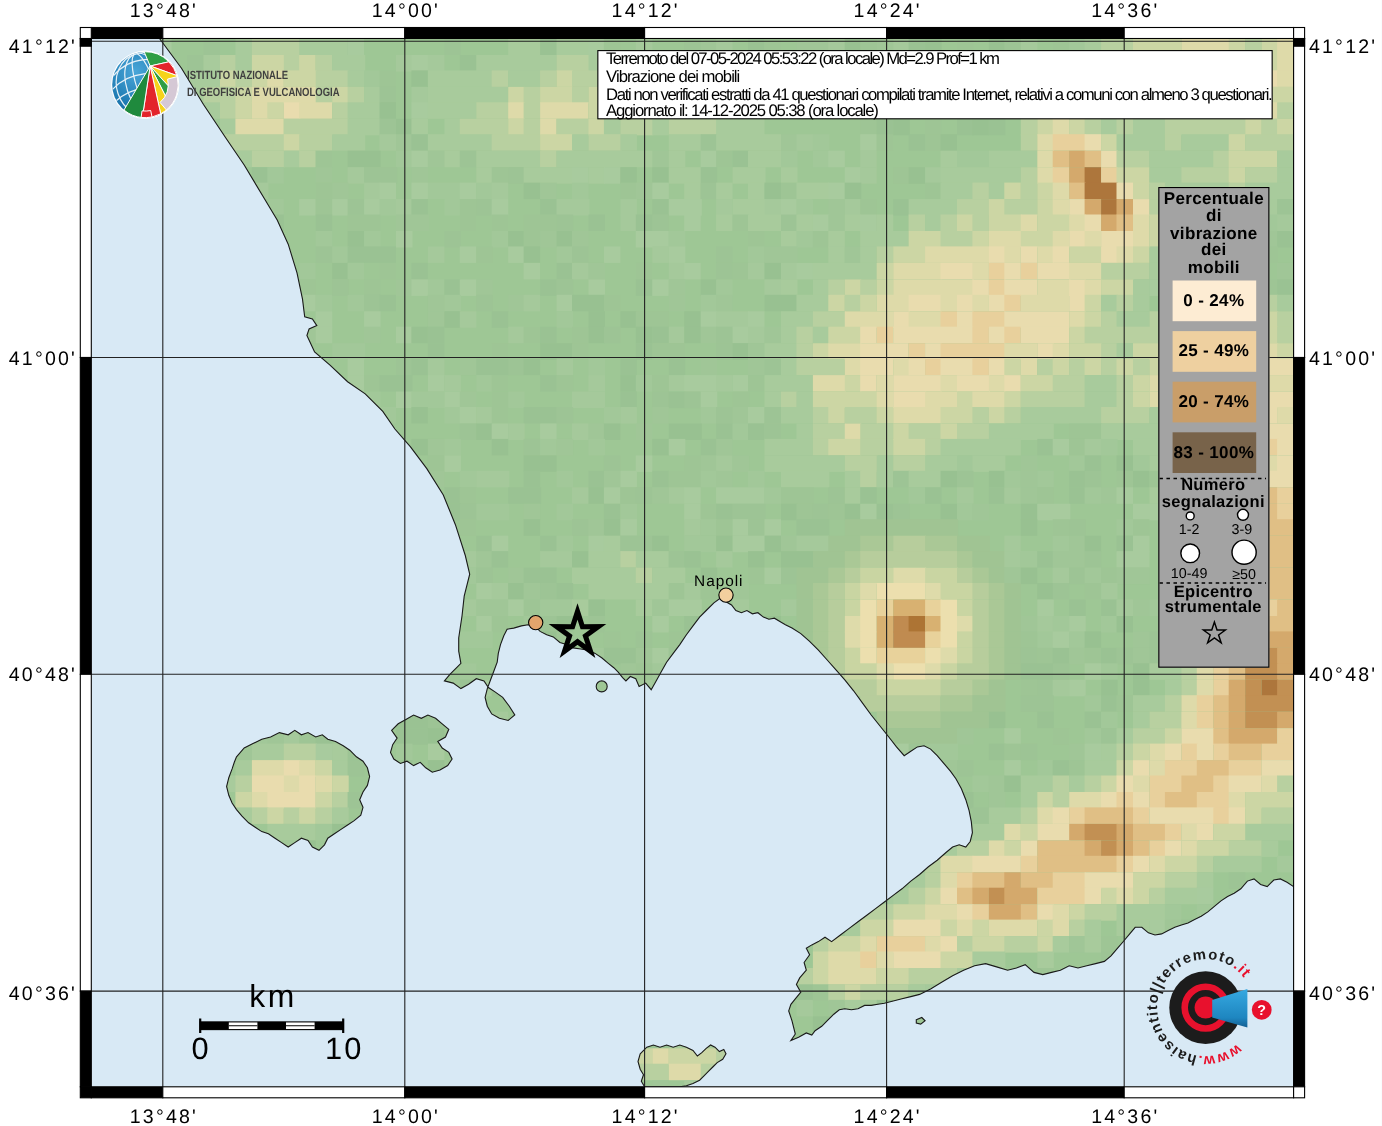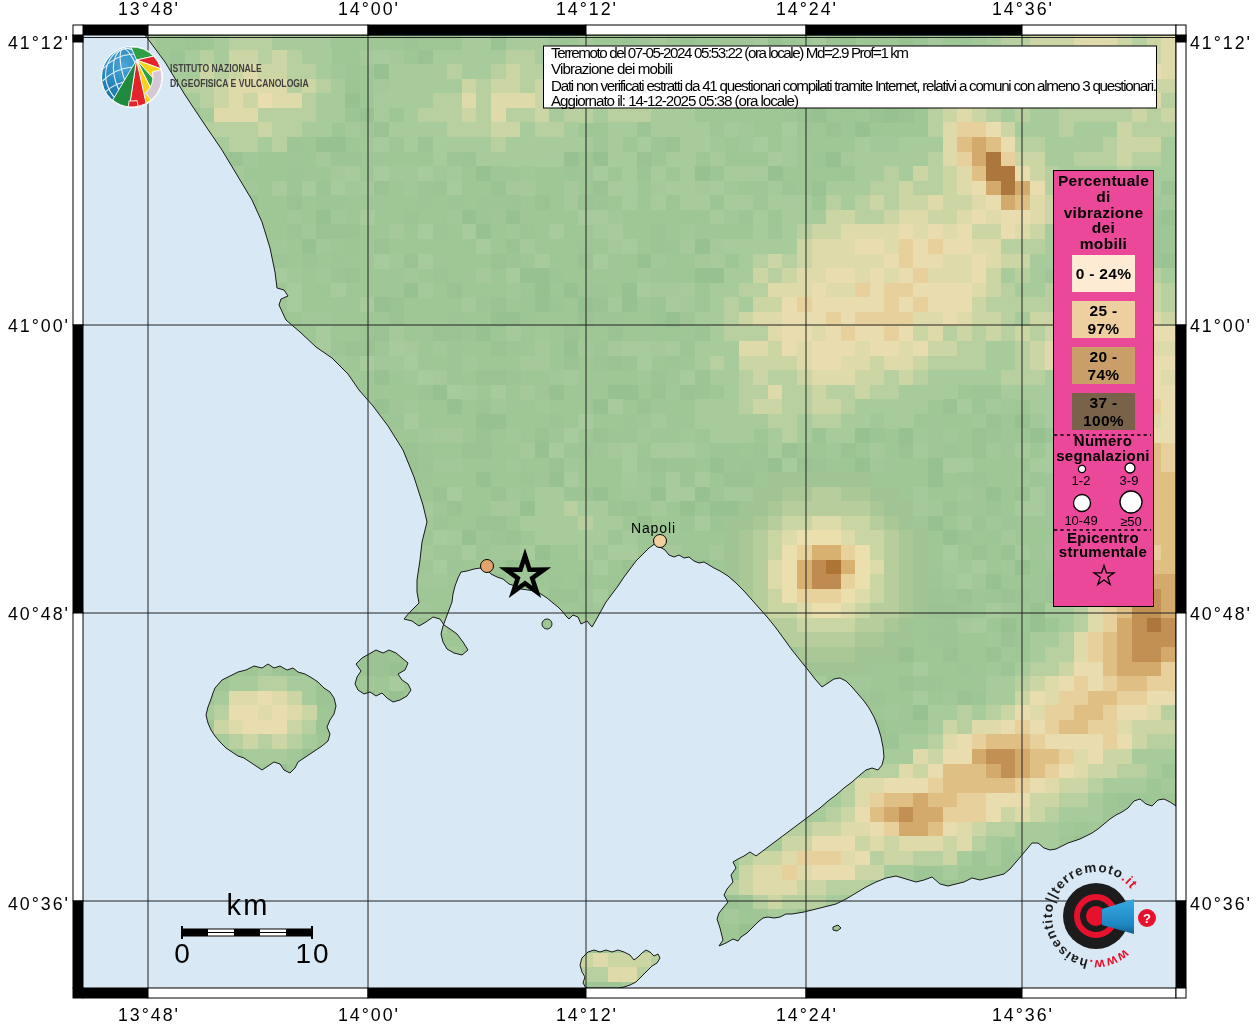--- a/index.html
+++ b/index.html
@@ -1,19 +1,19 @@
 <!DOCTYPE html>
 <html><head><meta charset="utf-8"><style>
 html,body{margin:0;padding:0;background:#fff;width:1256px;height:1024px;overflow:hidden}
 *{font-family:"Liberation Sans",sans-serif}
 #wrap{position:relative;width:1256px;height:1024px}
 .abs{position:absolute}
-#legend{left:1053px;top:170px;width:97px;letter-spacing:0.3px;background:#ec4899;border:1.5px solid #000;
+#legend{left:1053px;top:170px;width:97px;letter-spacing:0.3px;background:#a3a3a3;border:1.5px solid #000;
  text-align:center;font-size:15.5px;font-weight:bold;color:#000;padding:0 1px}
-#legend .sw{width:63px;height:37px;margin:9px auto 0;display:flex;align-items:center;justify-content:center;font-size:15.5px}
+#legend .sw{width:76px;height:37px;margin:9px auto 0;display:flex;align-items:center;justify-content:center;font-size:15.5px}
 </style></head><body>
 <div id="wrap">
 <svg class="abs" style="left:0;top:0" width="1256" height="1024" viewBox="0 0 1256 1024">
 <defs>
 <clipPath id="landclip">
 <path d="M145,35 165,62 185,95 205,125 222,150 240,180 252,200 262,222 270,248 275,272 277,288 284,290 288,296 281,299 279,305 286,320 300,332 316,347 332,358 348,374 359,390 373,406 388,426 403,450 414,477 423,505 427,522 422,542 420,560 417,580 417,592 419,603 409,613 404,619 412,621 419,626 426,622 433,617 440,619 444,625 450,629 457,634 463,642 468,650 462,655 454,653 447,649 443,642 441,634 443,626 446,618 449,610 452,602 453,594 455,586 458,578 461,572 467,571 474,569 480,568 486,569 491,574 497,577 503,579 509,584 515,586 521,589 528,590 535,591 541,594 547,598 553,603 558,607 562,611 566,616 569,619 573,615 578,617 581,624 587,621 592,627 596,620 601,611 606,602 612,594 618,586 624,577 630,569 636,561 642,555 649,548 656,543 660,547 665,550 669,555 674,557 679,555 684,558 689,557 694,561 699,563 704,562 709,565 714,568 720,571 728,576 736,583 744,591 752,600 760,609 768,618 776,628 784,639 792,650 800,660 808,670 815,679 822,687 828,683 834,679 840,678 846,681 852,687 858,694 864,701 869,708 874,717 878,727 881,737 883,747 884,757 882,765 878,770 872,768 866,770 860,775 852,782 844,788 836,795 828,801 820,808 812,814 804,820 796,826 788,832 780,838 772,844 764,850 756,856 750,852 744,856 738,859 733,862 736,868 731,875 733,882 727,889 724,895 728,902 723,908 719,913 717,919 720,928 723,940 719,946 726,943 733,939 738,941 741,937 747,933 753,927 758,922 763,918 768,917 774,918 780,917 786,914 792,914 798,913 804,912 812,910 820,908 828,906 836,904 846,899 856,893 866,887 876,882 886,878 896,876 906,879 916,882 924,880 932,877 940,884 948,886 956,884 964,882 972,878 980,880 988,878 996,876 1004,874 1010,869 1016,862 1022,855 1027,849 1032,843 1038,843 1044,848 1050,850 1056,849 1062,846 1068,843 1074,841 1080,839 1086,836 1092,833 1098,829 1104,824 1110,819 1116,815 1122,812 1128,808 1134,801 1140,799 1146,804 1152,806 1158,800 1164,799 1170,802 1176,806 1176,35Z"></path>
           <path d="M215,688 222,680 230,676 238,672 246,670 254,666 262,668 268,664 274,668 280,666 287,670 293,668 298,672 305,674 312,678 318,682 324,688 330,692 334,698 336,706 334,714 330,720 327,727 330,734 328,741 322,746 316,750 310,754 304,758 298,762 295,768 290,773 284,770 280,764 274,762 268,766 262,770 256,766 250,762 244,758 238,756 232,752 226,748 220,742 215,736 211,730 208,723 206,715 208,707 211,699 213,693Z"></path>
           <path d="M356,664 362,658 369,654 376,650 383,653 389,650 396,653 402,658 408,663 405,670 398,674 402,680 408,684 411,690 407,696 400,700 393,702 387,698 382,693 376,696 370,692 364,694 358,690 355,684 357,677 361,671Z"></path>
           <path d="M582,958 588,952 594,950 600,952 606,950 612,952 618,950 624,952 630,955 634,960 638,957 642,953 646,950 650,952 654,956 658,954 660,958 657,963 652,966 648,970 644,974 640,978 636,982 630,985 624,987 618,988 586,988 583,983 585,977 582,972 580,965Z"></path>
 </clipPath>
@@ -1923,23 +1923,23 @@
 <path id="circt" d="M 1126.2,947.3 A 43.5,43.5 0 1 1 1065.8,884.7 A 43.5,43.5 0 1 1 1126.2,947.3 A 43.5,43.5 0 1 1 1065.8,884.7" fill="none"></path>
 <text font-size="13.5" font-weight="bold" letter-spacing="1.05"><textPath href="#circt" startOffset="2">
 <tspan fill="#e8112d">www.</tspan><tspan fill="#1c1c1c">haisentito||terremoto</tspan><tspan fill="#e8112d">.it</tspan>
 </textPath></text>
 </g>
 </svg>
 
 <div class="abs" id="legend">
 <div style="height:73px;line-height:15.8px;padding-top:2px">Percentuale<br>di<br>vibrazione<br>dei<br>mobili</div>
 <div class="sw" style="background:#fdecd3">0 - 24%</div>
-<div class="sw" style="background:#eed0a0">25 - 97%</div>
+<div class="sw" style="background:#eed0a0">25 - 49%</div>
 <div class="sw" style="background:#c99e69">20 - 74%</div>
-<div class="sw" style="background:#78634a">37 - 100%</div>
+<div class="sw" style="background:#78634a">83 - 100%</div>
 <svg width="97" height="176" style="display:block;margin:0 -1px">
 <line x1="0" y1="5" x2="97" y2="5" stroke="#000" stroke-width="1.3" stroke-dasharray="3.2,3.2"></line>
 <text x="49" y="15.5" font-size="15" font-weight="bold" text-anchor="middle">Numero</text>
 <text x="49" y="30.5" font-size="15" font-weight="bold" text-anchor="middle">segnalazioni</text>
 <g fill="#fff" stroke="#000" stroke-width="1.3">
 <circle cx="28" cy="39" r="3.6"></circle>
           <circle cx="76" cy="38" r="5"></circle>
 <circle cx="28" cy="73" r="8.5"></circle>
           <circle cx="77" cy="72" r="11"></circle>
 </g>

